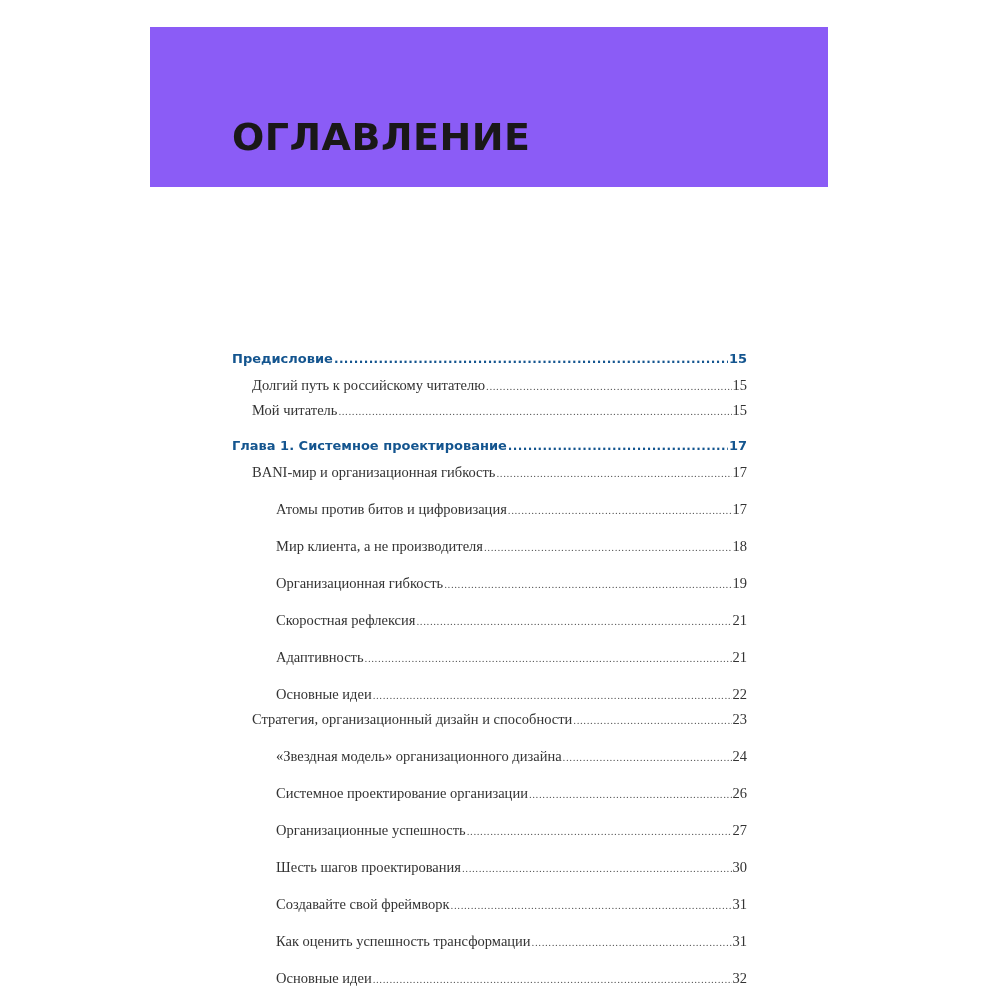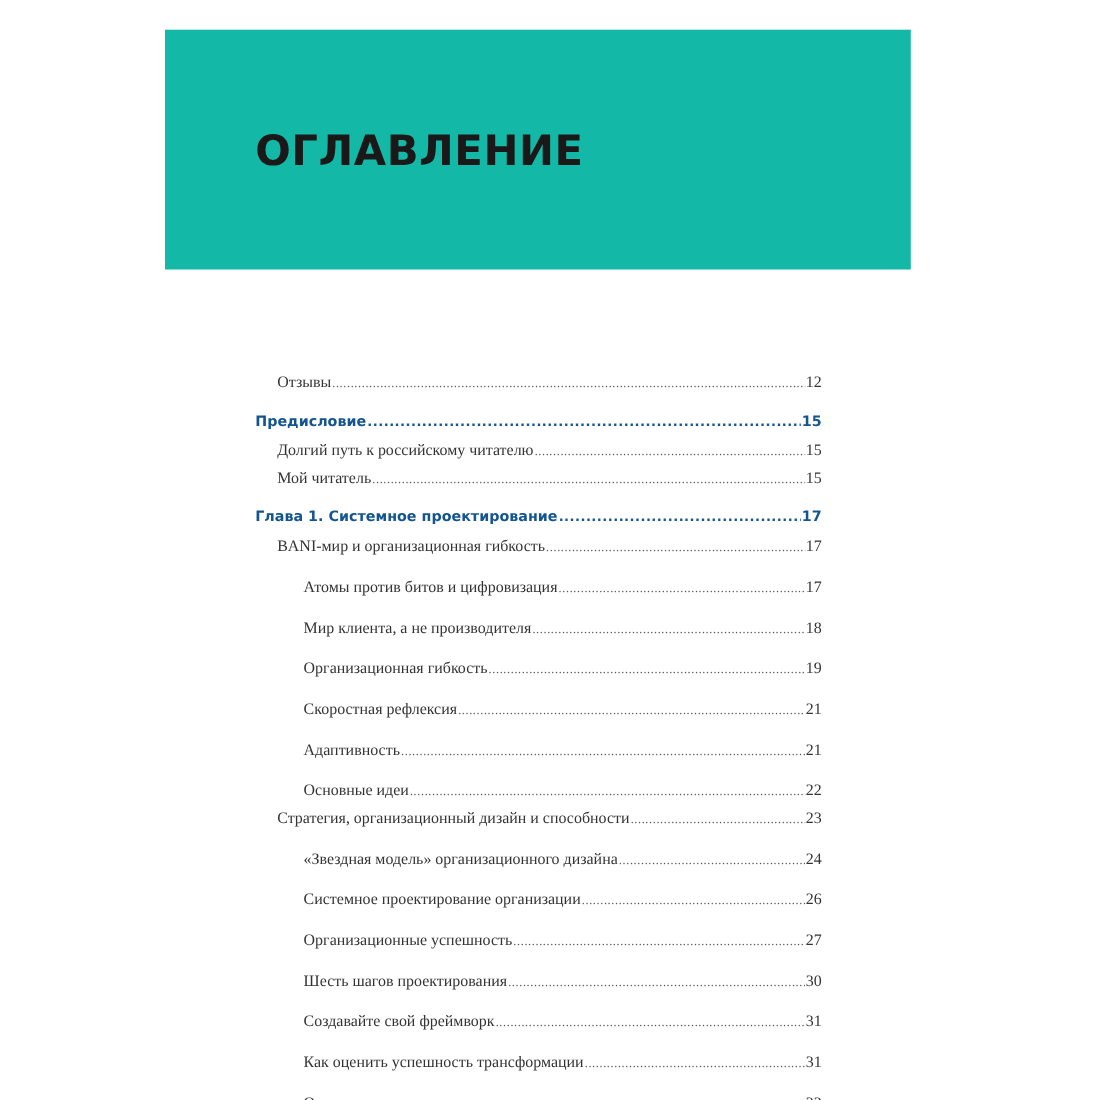--- a/index.html
+++ b/index.html
@@ -1,22 +1,22 @@
 <!DOCTYPE html>
 <html><head>
   <meta charset="utf-8">
   <style>
     html, body { margin: 0; padding: 0; }
     body {
       width: 1000px; height: 1000px; background: #ffffff; position: relative; overflow: hidden;
       font-family: "Liberation Serif", serif; color: #2a2a2a;
     }
     .header-box {
-      position: absolute; left: 150px; top: 27px; width: 678px; height: 218px;
-      background: #14b8a6;
+      position: absolute; left: 150px; top: 27px; width: 678px; height: 160px;
+      background: #8b5cf6;
     }
     .header-title {
       position: absolute; left: 82px; top: 88px;
       font-family: "DejaVu Sans", sans-serif; font-weight: bold;
       font-size: 38px; letter-spacing: 0.5px; color: #1a1818;
     }
     .toc {
       position: absolute; left: 232px; top: 340px; width: 515px;
     }
     .row {
@@ -42,25 +42,20 @@
     .gap { height: 11px; }
   </style>
 </head>
 <body>
 
 <div class="header-box">
   <div class="header-title">ОГЛАВЛЕНИЕ</div>
 </div>
 
 <div class="toc">
-  <div class="row lvl1">
-    <span class="label">Отзывы</span>
-      <span class="dots"></span>
-      <span class="page">12</span>
-  </div>
   <div class="gap"></div>
   <div class="row chapter">
     <span class="label">Предисловие</span>
       <span class="dots"></span>
       <span class="page">15</span>
   </div>
   <div class="row lvl1">
     <span class="label">Долгий путь к российскому читателю</span>
       <span class="dots"></span>
       <span class="page">15</span>

